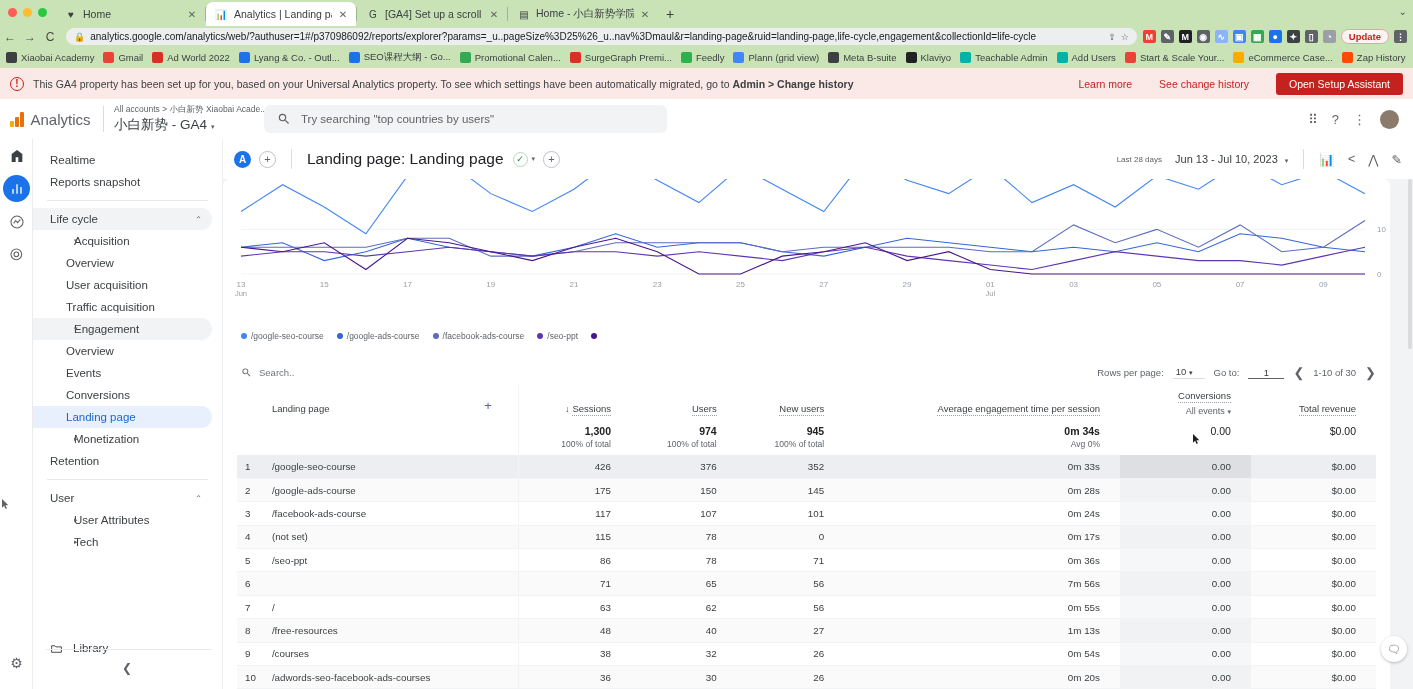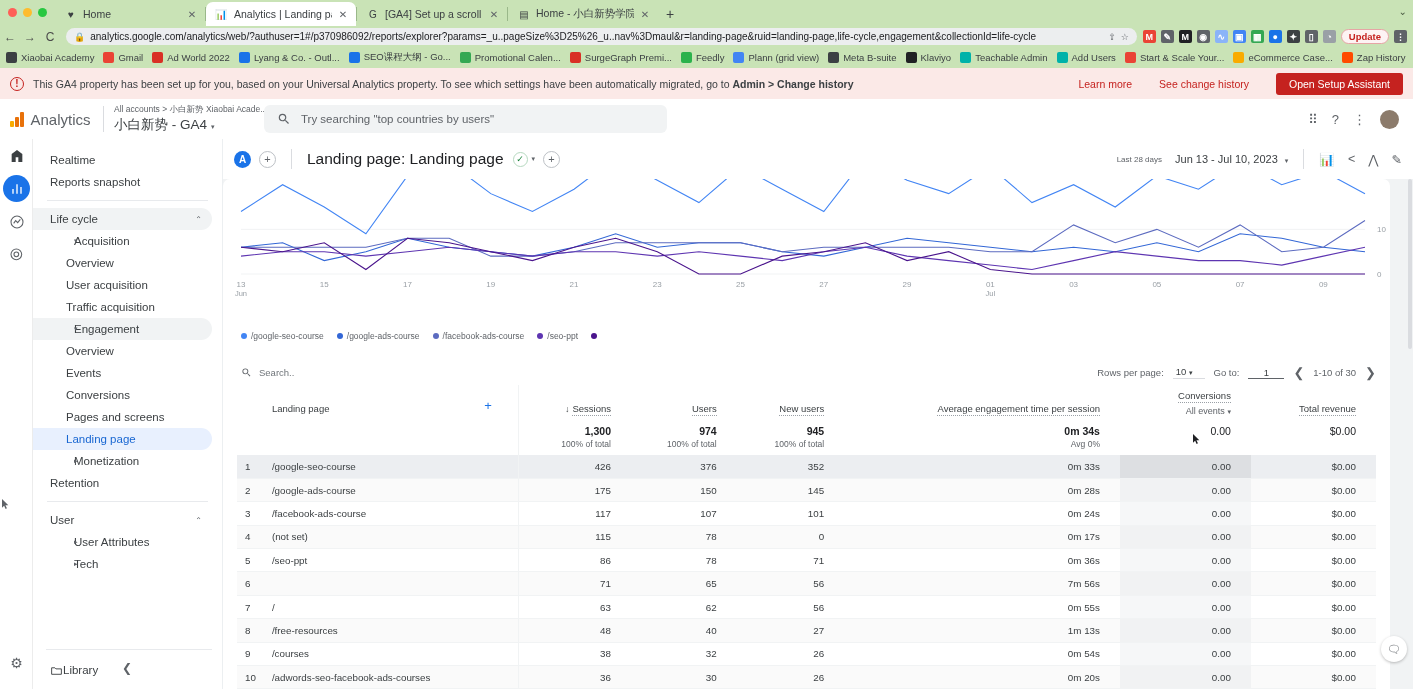--- a/index.html
+++ b/index.html
@@ -91,21 +91,21 @@
   .sbitem { height:22px; display:flex; align-items:center; font-size:11.5px; color:#3c4043; padding-left:17px; border-radius:0 11px 11px 0; margin-right:10px; position:relative; }
   .sbitem.lvl1 { padding-left:17px; }
   .sbitem.lvl2 { padding-left:33px; }
   .sbitem.grp { color:#3c4043; }
   .sbitem.sel { background:#e8f0fe; color:#1967d2; }
   .sbitem.shaded { background:#f1f3f4; }
   .sbcaret { position:absolute; left:41px; font-size:7px; color:#5f6368; }
   .sbcaret.l1 { left:41px; }
   .sbchev { margin-left:auto; font-size:8px; color:#5f6368; padding-right:10px; }
   .sbsep { height:1px; background:#e8eaed; margin:7px 14px 7px 14px; }
-  .sblib { height:22px; display:flex; align-items:center; font-size:11.5px; color:#3c4043; padding-left:17px; }
+  .sblib { height:22px; display:flex; align-items:center; gap:10px; font-size:11.5px; color:#3c4043; padding-left:17px; }
   .sbcollapse { position:absolute; bottom:14px; right:0; width:190px; text-align:center; font-size:12px; color:#5f6368; }
   .sbcollapse .line { position:absolute; top:-12px; left:14px; right:10px; height:1px; background:#e8eaed; }
 
   
   .main { position:absolute; left:223px; top:139px; width:1190px; height:550px; background:#f1f3f4; }
   .rpthdr { position:absolute; left:0; top:0; width:1190px; height:40px; background:#fff; display:flex; align-items:center; padding:0 11px; }
   .acirc { width:17px; height:17px; border-radius:50%; background:#1a73e8; color:#fff; font-size:10px; display:flex; align-items:center; justify-content:center; font-weight:bold; }
   .plusc { width:17px; height:17px; border-radius:50%; border:1px solid #bdc1c6; color:#5f6368; font-size:11px; display:flex; align-items:center; justify-content:center; margin-left:8px; }
   .vdiv { width:1px; height:20px; background:#dadce0; margin:0 15px; }
   .rpttitle { font-size:15.5px; color:#202124; }
@@ -400,23 +400,20 @@
         <span style="padding-left: 24px;">Engagement</span>
       </div>
       <div class="sbitem lvl2">
         <span>Overview</span>
       </div>
       <div class="sbitem lvl2">
         <span>Events</span>
       </div>
       <div class="sbitem lvl2">
         <span>Conversions</span>
-      </div>
-      <div class="sbitem lvl2">
-        <span>Pages and screens</span>
       </div>
       <div class="sbitem lvl2 sel">
         <span>Landing page</span>
       </div>
       <div class="sbitem lvl1">
         <span class="sbcaret l1">▸</span>
         <span style="padding-left: 24px;">Monetization</span>
       </div>
       <div class="sbitem lvl1">
         <span>Retention</span>

